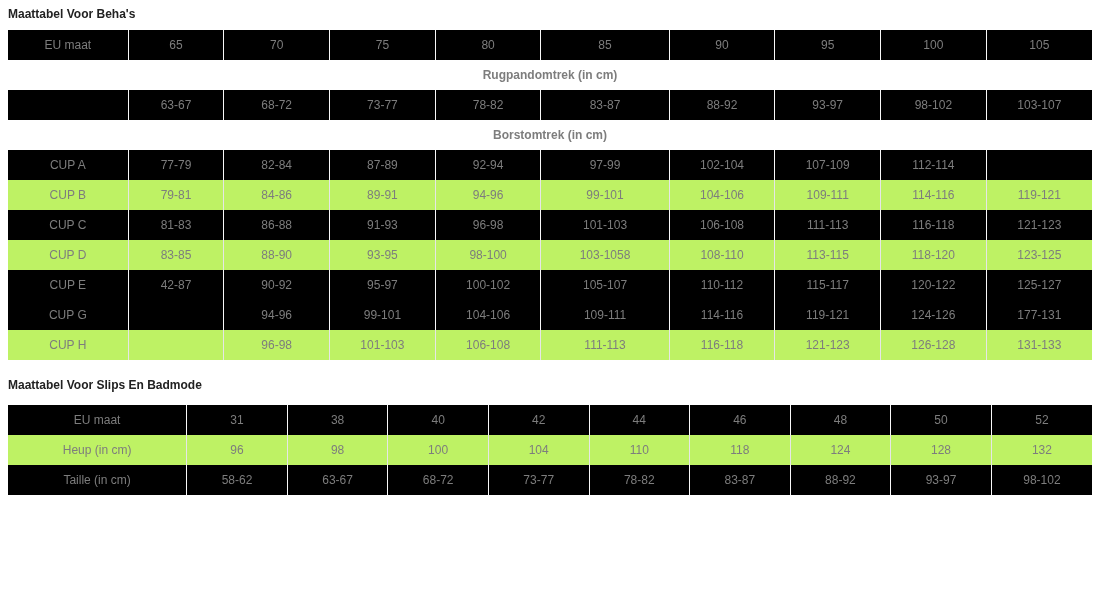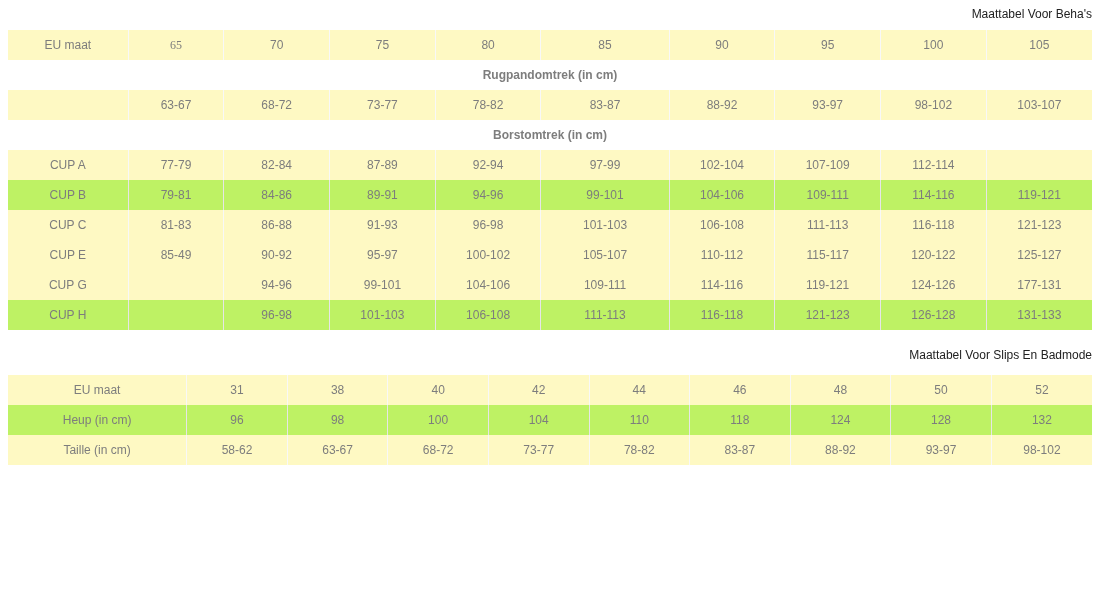--- a/index.html
+++ b/index.html
@@ -10,23 +10,23 @@
   body {
     width: 1100px;
     margin: 0;
     padding: 8px;
     box-sizing: border-box;
     font-family: "Liberation Sans", sans-serif;
   }
   .table-title {
     font-size: 12px;
     line-height: 12px;
-    font-weight: normal;
+    font-weight: bold;
     color: #222222;
-    text-align: right;
+    text-align: left;
     margin: 0 0 10px 0;
   }
   .table-title.second {
     margin: 19px 0 14px 0;
   }
   table.size-table {
     width: 100%;
     border-collapse: collapse;
     table-layout: fixed;
   }
@@ -38,38 +38,38 @@
     font-size: 12px;
     color: #7d7d7d;
     border-left: 1px solid #e6e6e6;
     overflow: hidden;
     white-space: nowrap;
   }
   table.size-table td:first-child {
     border-left: none;
   }
   tr.shaded {
-    background: #fef9c3;
+    background: #000000;
     margin-top: 48px;
   }
   tr.shaded td {
     border-left-color: #f8f8f8;
   }
   tr.plain {
     background: #bef264;
   }
   td.section-cell {
     background: #ffffff;
     color: #222222;
     font-weight: bold;
     border-left: none !important;
   }
   
   table.bras tr.first-row td:nth-child(1) { width: 10.3%; }
-  table.bras tr.first-row td:nth-child(2) { width: 8.0%; font-family: Liberation Serif, serif; }
+  table.bras tr.first-row td:nth-child(2) { width: 8.0%; }
   table.bras tr.first-row td:nth-child(6) { width: 11.0%; }
   
   table.slips tr.first-row td:nth-child(1) { width: 15.7%; }
 </style>
 </head>
 <body>
 
 <h3 class="table-title">Maattabel Voor Beha's</h3>
 
 <table class="size-table bras">
@@ -133,23 +133,35 @@
         <td>81-83</td>
         <td>86-88</td>
         <td>91-93</td>
         <td>96-98</td>
         <td>101-103</td>
         <td>106-108</td>
         <td>111-113</td>
         <td>116-118</td>
         <td>121-123</td>
       </tr>
+      <tr class="plain">
+        <td>CUP D</td>
+        <td>83-85</td>
+        <td>88-90</td>
+        <td>93-95</td>
+        <td>98-100</td>
+        <td>103-1058</td>
+        <td>108-110</td>
+        <td>113-115</td>
+        <td>118-120</td>
+        <td>123-125</td>
+      </tr>
       <tr class="shaded">
         <td>CUP E</td>
-        <td>85-49</td>
+        <td>42-87</td>
         <td>90-92</td>
         <td>95-97</td>
         <td>100-102</td>
         <td>105-107</td>
         <td>110-112</td>
         <td>115-117</td>
         <td>120-122</td>
         <td>125-127</td>
       </tr>
       <tr class="shaded">

